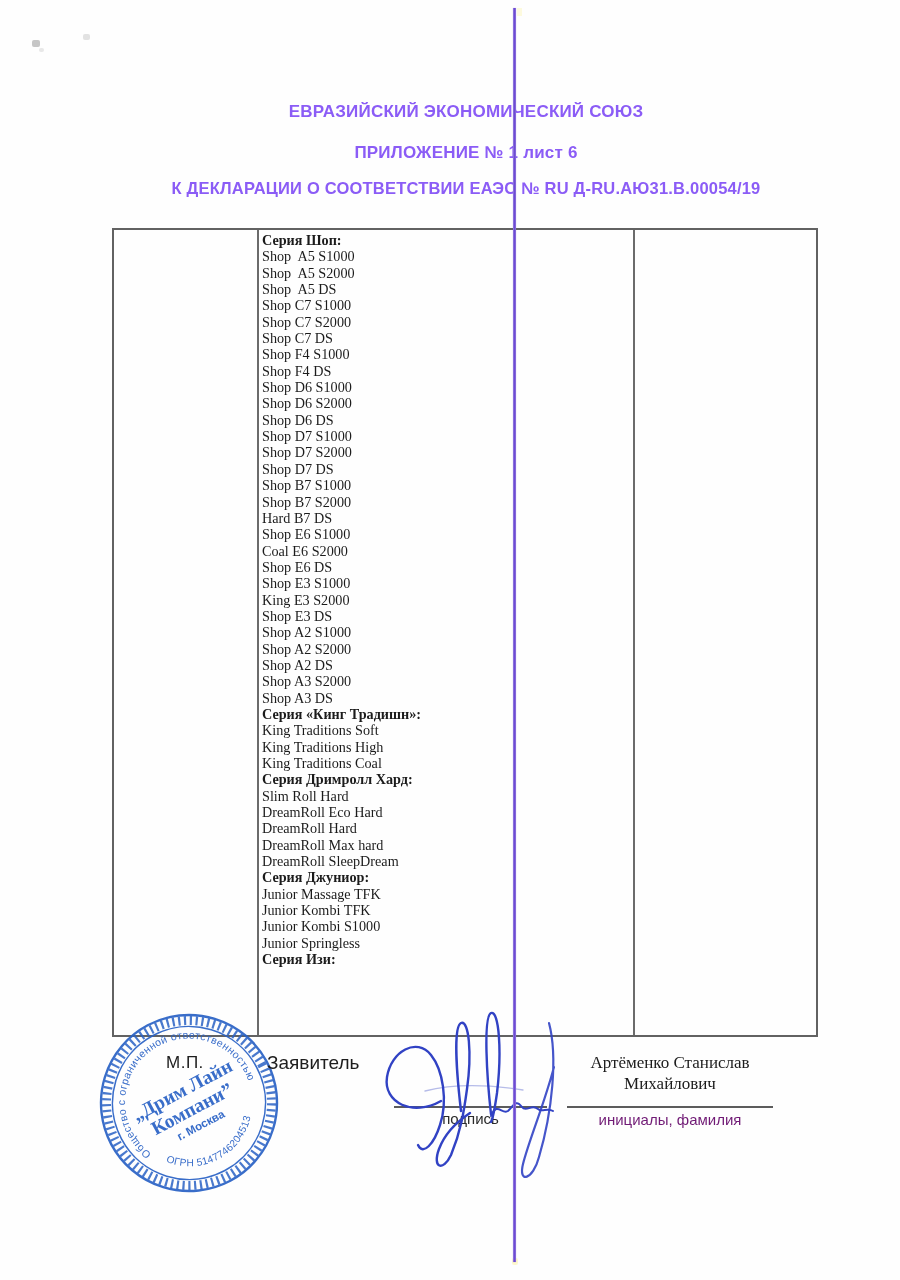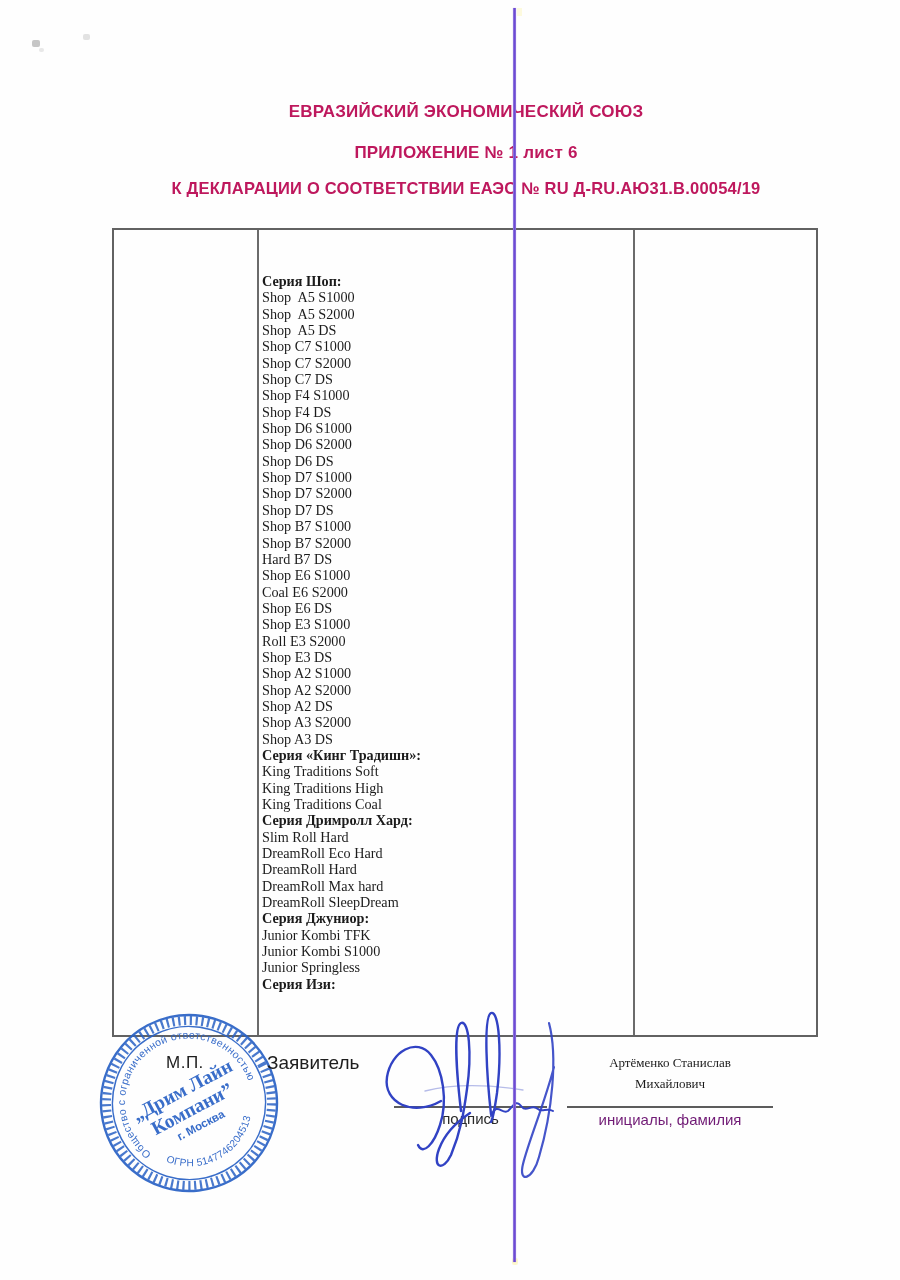--- a/index.html
+++ b/index.html
@@ -8,58 +8,58 @@
     background:#fefefe;color:#1d1d1d;
     font-family:"Liberation Sans",sans-serif;
   }
   .speck{position:absolute;border-radius:2px;}
   .sp1{left:32px;top:40px;width:8px;height:7px;background:#8d8d8d;opacity:.5;}
   .sp2{left:83px;top:34px;width:7px;height:6px;background:#9a9a9a;opacity:.28;}
   .sp3{left:39px;top:48px;width:5px;height:4px;background:#b5b5b5;opacity:.3;}
 
   .hline{
     position:absolute;left:0;width:900px;text-align:center;
-    font-weight:bold;letter-spacing:.2px;color:#be185d;
+    font-weight:bold;letter-spacing:.2px;color:#8b5cf6;
     padding-left:32px;box-sizing:border-box;white-space:nowrap;
   }
   #h-union{top:102px;font-size:17px;}
   #h-annex{top:143px;font-size:17px;}
   #h-decl{top:179px;font-size:16.5px;}
 
   .doc-table{
     position:absolute;left:112px;top:228px;width:706px;height:809px;
     border:2px solid rgba(70,70,70,.85);box-sizing:border-box;background:transparent;
   }
   .vdiv{position:absolute;top:0;bottom:0;width:0;border-left:2px solid rgba(70,70,70,.8);}
   .vdiv.v1{left:143px;}
   .vdiv.v2{left:519px;}
   .models{
     position:absolute;left:148px;top:2px;width:365px;
     font-family:"Liberation Serif","DejaVu Serif",serif;
-    font-size:14.2px;line-height:16.35px;color:#1b1b1b;margin-top:41px;
+    font-size:14.2px;line-height:16.35px;color:#1b1b1b;
   }
   .models .row{white-space:pre;}
   .models .row.bold{font-weight:bold;}
 
   
   .stamp{position:absolute;left:86px;top:1000px;width:206px;height:206px;z-index:5;opacity:.93;}
   .stamp svg{display:block;}
 
   
   .signature{position:absolute;left:373px;top:993px;width:230px;height:200px;z-index:20;}
 
   .mp-label{position:absolute;left:166px;top:1053px;font-size:17px;letter-spacing:.5px;z-index:10;}
   .applicant-label{position:absolute;left:267px;top:1052px;font-size:19px;z-index:10;}
 
   .sig-rule{position:absolute;left:394px;top:1106px;width:153px;border-top:2px solid #5c5c5c;z-index:8;}
   .sig-caption{position:absolute;left:394px;top:1110px;width:153px;text-align:center;font-size:15px;color:#2a2a2a;z-index:8;}
 
   .name-block{
     position:absolute;left:563px;top:1052px;width:214px;text-align:center;
-    font-family:"Liberation Serif","DejaVu Serif",serif;font-size:13px;line-height:21px;color:#1b1b1b;z-index:8;
+    font-family:"Liberation Serif","DejaVu Serif",serif;font-size:17px;line-height:21px;color:#1b1b1b;z-index:8;
   }
   .name-rule{position:absolute;left:567px;top:1106px;width:206px;border-top:2px solid #5c5c5c;z-index:8;}
   .name-caption{position:absolute;left:567px;top:1111px;width:206px;text-align:center;font-size:15px;color:#701a75;z-index:8;}
 
   
   .fold-line{
     position:absolute;left:513px;top:8px;width:3px;height:1254px;z-index:60;
     background:linear-gradient(90deg,#9b87e0,#6a46d2 45%,#8d74dc);
     box-shadow:0 0 1px rgba(106,70,210,.6);
   }
@@ -98,38 +98,39 @@
         <div class="row">Shop D7 S1000</div>
         <div class="row">Shop D7 S2000</div>
         <div class="row">Shop D7 DS</div>
         <div class="row">Shop B7 S1000</div>
         <div class="row">Shop B7 S2000</div>
         <div class="row">Hard B7 DS</div>
         <div class="row">Shop E6 S1000</div>
         <div class="row">Coal E6 S2000</div>
         <div class="row">Shop E6 DS</div>
         <div class="row">Shop E3 S1000</div>
-        <div class="row">Roll E3 S2000</div>
+        <div class="row">King E3 S2000</div>
         <div class="row">Shop E3 DS</div>
         <div class="row">Shop A2 S1000</div>
         <div class="row">Shop A2 S2000</div>
         <div class="row">Shop A2 DS</div>
         <div class="row">Shop A3 S2000</div>
         <div class="row">Shop A3 DS</div>
         <div class="row bold">Серия «Кинг Традишн»:</div>
         <div class="row">King Traditions Soft</div>
         <div class="row">King Traditions High</div>
         <div class="row">King Traditions Coal</div>
         <div class="row bold">Серия Дримролл Хард:</div>
         <div class="row">Slim Roll Hard</div>
         <div class="row">DreamRoll Eco Hard</div>
         <div class="row">DreamRoll Hard</div>
         <div class="row">DreamRoll Max hard</div>
         <div class="row">DreamRoll SleepDream</div>
         <div class="row bold">Серия Джуниор:</div>
+        <div class="row">Junior Massage TFK</div>
         <div class="row">Junior Kombi TFK</div>
         <div class="row">Junior Kombi S1000</div>
         <div class="row">Junior Springless</div>
         <div class="row bold">Серия Изи:</div>
       </div>
   </div>
 
   <div class="stamp">
     <svg width="206" height="206" viewBox="0 0 206 206">
       <g transform="rotate(-28 103 103)">

